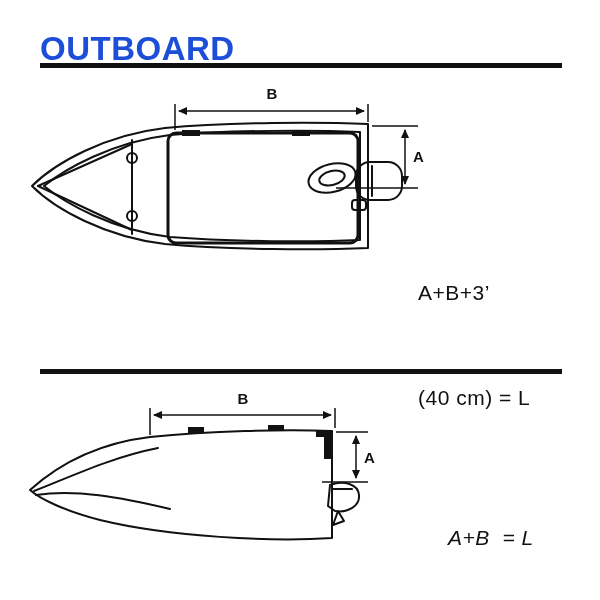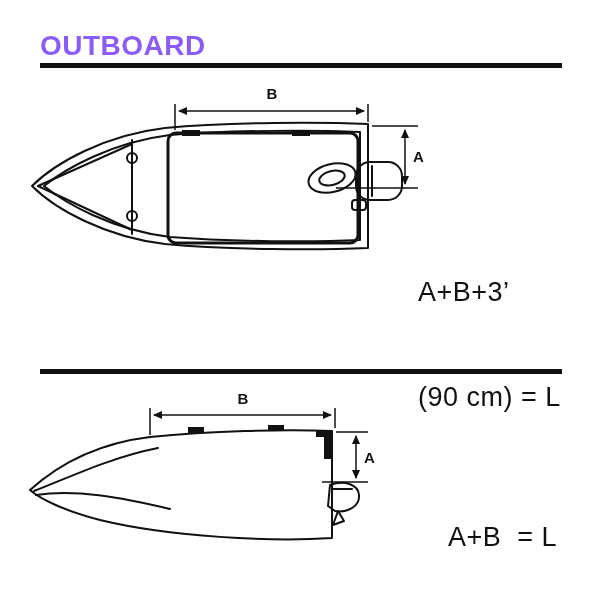--- a/index.html
+++ b/index.html
@@ -1,27 +1,27 @@
 <!DOCTYPE html>
 <html><head>
 <meta charset="utf-8">
 <style>
   html,body { margin:0; padding:0; background:#ffffff; }
   .page {
     position:relative; width:600px; height:600px; background:#ffffff;
     font-family:"Liberation Sans", sans-serif; color:#111111; overflow:hidden;
   }
   .heading {
-    position:absolute; left:40px; font-weight:bold; font-size:28px;
-    letter-spacing:0.5px; color:#8b5cf6; white-space:nowrap;
+    position:absolute; left:40px; font-weight:bold; font-size:33px;
+    letter-spacing:0.5px; color:#1d4ed8; white-space:nowrap;
   }
   .rule { position:absolute; left:40px; width:522px; height:5px; background:#111111; }
   .diagram { position:absolute; left:20px; }
   .formula {
-    position:absolute; font-size:27px; color:#111111;
+    position:absolute; font-size:21px; color:#111111;
     white-space:pre; letter-spacing:0.5px; line-height:35px;
   }
   svg text { font-family:"Liberation Sans", sans-serif; font-weight:bold; font-size:15px; fill:#111111; }
   .ink { stroke:#111111; fill:none; stroke-width:2; stroke-linejoin:round; stroke-linecap:round; }
   .ink-bold { stroke:#111111; fill:none; stroke-width:3; stroke-linejoin:round; }
   .dim { stroke:#111111; fill:none; stroke-width:1.5; }
   .solid { fill:#111111; stroke:none; }
 </style>
 </head>
 <body>
@@ -70,21 +70,21 @@
     <g>
       <path class="dim" d="M 352 48 L 398 48"></path>
       <path class="dim" d="M 316 110 L 398 110"></path>
       <line class="dim" x1="385" y1="52" x2="385" y2="106" marker-start="url(#ah1)" marker-end="url(#ah1)"></line>
       <text x="393" y="84" text-anchor="start">A</text>
     </g>
   </svg>
 
   <div class="formula" style="left:418px; top:205px;">
     <div>A+B+3’</div>
-    <div>(90 cm) = L</div>
+    <div>(40 cm) = L</div>
   </div>
 
   <div class="rule" style="top:369px;"></div>
 
   <svg class="diagram" style="top:385px;" width="560" height="175" viewBox="0 0 560 175">
     <defs>
       <marker id="ah2" markerWidth="9" markerHeight="8" refX="8" refY="4" orient="auto-start-reverse" markerUnits="userSpaceOnUse">
         <path d="M0,0 L9,4 L0,8 Z" fill="#111111"></path>
       </marker>
     </defs>
@@ -112,15 +112,15 @@
     </g>
 
     <g>
       <path class="dim" d="M 316 47 L 348 47"></path>
       <path class="dim" d="M 302 97 L 348 97"></path>
       <line class="dim" x1="336" y1="51" x2="336" y2="93" marker-start="url(#ah2)" marker-end="url(#ah2)"></line>
       <text x="344" y="78" text-anchor="start">A</text>
     </g>
   </svg>
 
-  <div class="formula" style="left:448px; top:520px;">A+B  = L</div>
+  <div class="formula" style="left:448px; top:520px;font-style:italic;">A+B  = L</div>
 
 </div>
 
 </body></html>

